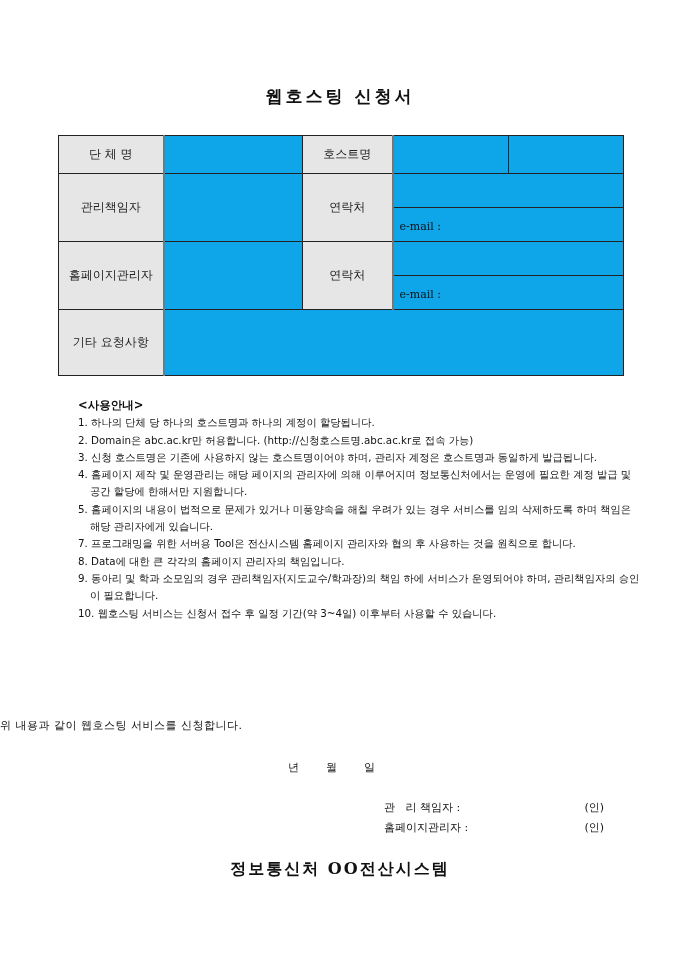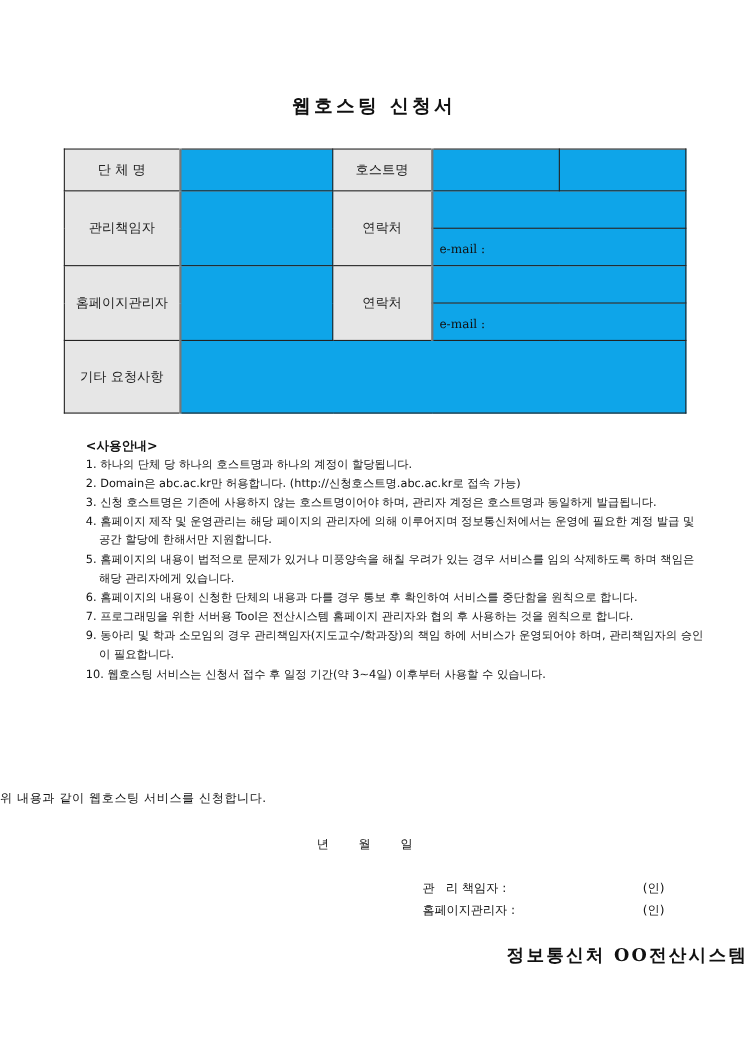--- a/index.html
+++ b/index.html
@@ -43,21 +43,21 @@
       position: absolute; top: 760px; left: 288px; font-size: 11px;
       word-spacing: 0;
     }
     .date span { display: inline-block; width: 38px; }
     .sign {
       position: absolute; left: 384px; font-size: 11px; width: 230px;
     }
     .sign .lab { display: inline-block; width: 110px; }
     .sign .seal { position: absolute; right: 10px; top: 0; }
     .footer {
-      position: absolute; left: 0; top: 859px; width: 680px; text-align: right;
+      position: absolute; left: 0; top: 859px; width: 680px; text-align: center;
       font-family: "DejaVu Serif", serif; font-weight: bold; font-size: 16px; letter-spacing: 2px;
     }
   </style>
 </head>
 <body>
 
 <div class="title">웹호스팅 신청서</div>
 
 <table class="form">
   <colgroup>
@@ -100,22 +100,22 @@
 </tbody>
   </table>
 
 <div class="notes">
   <div class="heading">&lt;사용안내&gt;</div>
   <div class="item">1. 하나의 단체 당 하나의 호스트명과 하나의 계정이 할당됩니다.</div>
   <div class="item">2. Domain은 abc.ac.kr만 허용합니다. (http://신청호스트명.abc.ac.kr로 접속 가능)</div>
   <div class="item">3. 신청 호스트명은 기존에 사용하지 않는 호스트명이어야 하며, 관리자 계정은 호스트명과 동일하게 발급됩니다.</div>
   <div class="item">4. 홈페이지 제작 및 운영관리는 해당 페이지의 관리자에 의해 이루어지며 정보통신처에서는 운영에 필요한 계정 발급 및 공간 할당에 한해서만 지원합니다.</div>
   <div class="item">5. 홈페이지의 내용이 법적으로 문제가 있거나 미풍양속을 해칠 우려가 있는 경우 서비스를 임의 삭제하도록 하며 책임은 해당 관리자에게 있습니다.</div>
-  <div class="item">6. 홈페이지의 내용이 신청한 단체의 내용과 다를 경우 통보 후 확인하여 서비스를 중단함을 원칙으로 합니다.</div>
   <div class="item">7. 프로그래밍을 위한 서버용 Tool은 전산시스템 홈페이지 관리자와 협의 후 사용하는 것을 원칙으로 합니다.</div>
+  <div class="item">8. Data에 대한 큰 각각의 홈페이지 관리자의 책임입니다.</div>
   <div class="item">9. 동아리 및 학과 소모임의 경우 관리책임자(지도교수/학과장)의 책임 하에 서비스가 운영되어야 하며, 관리책임자의 승인이 필요합니다.</div>
   <div class="item ten">10. 웹호스팅 서비스는 신청서 접수 후 일정 기간(약 3~4일) 이후부터 사용할 수 있습니다.</div>
 </div>
 
 <div class="apply">위 내용과 같이 웹호스팅 서비스를 신청합니다.</div>
 
 <div class="date">
   <span>년</span><span>월</span><span>일</span>
 </div>
 

